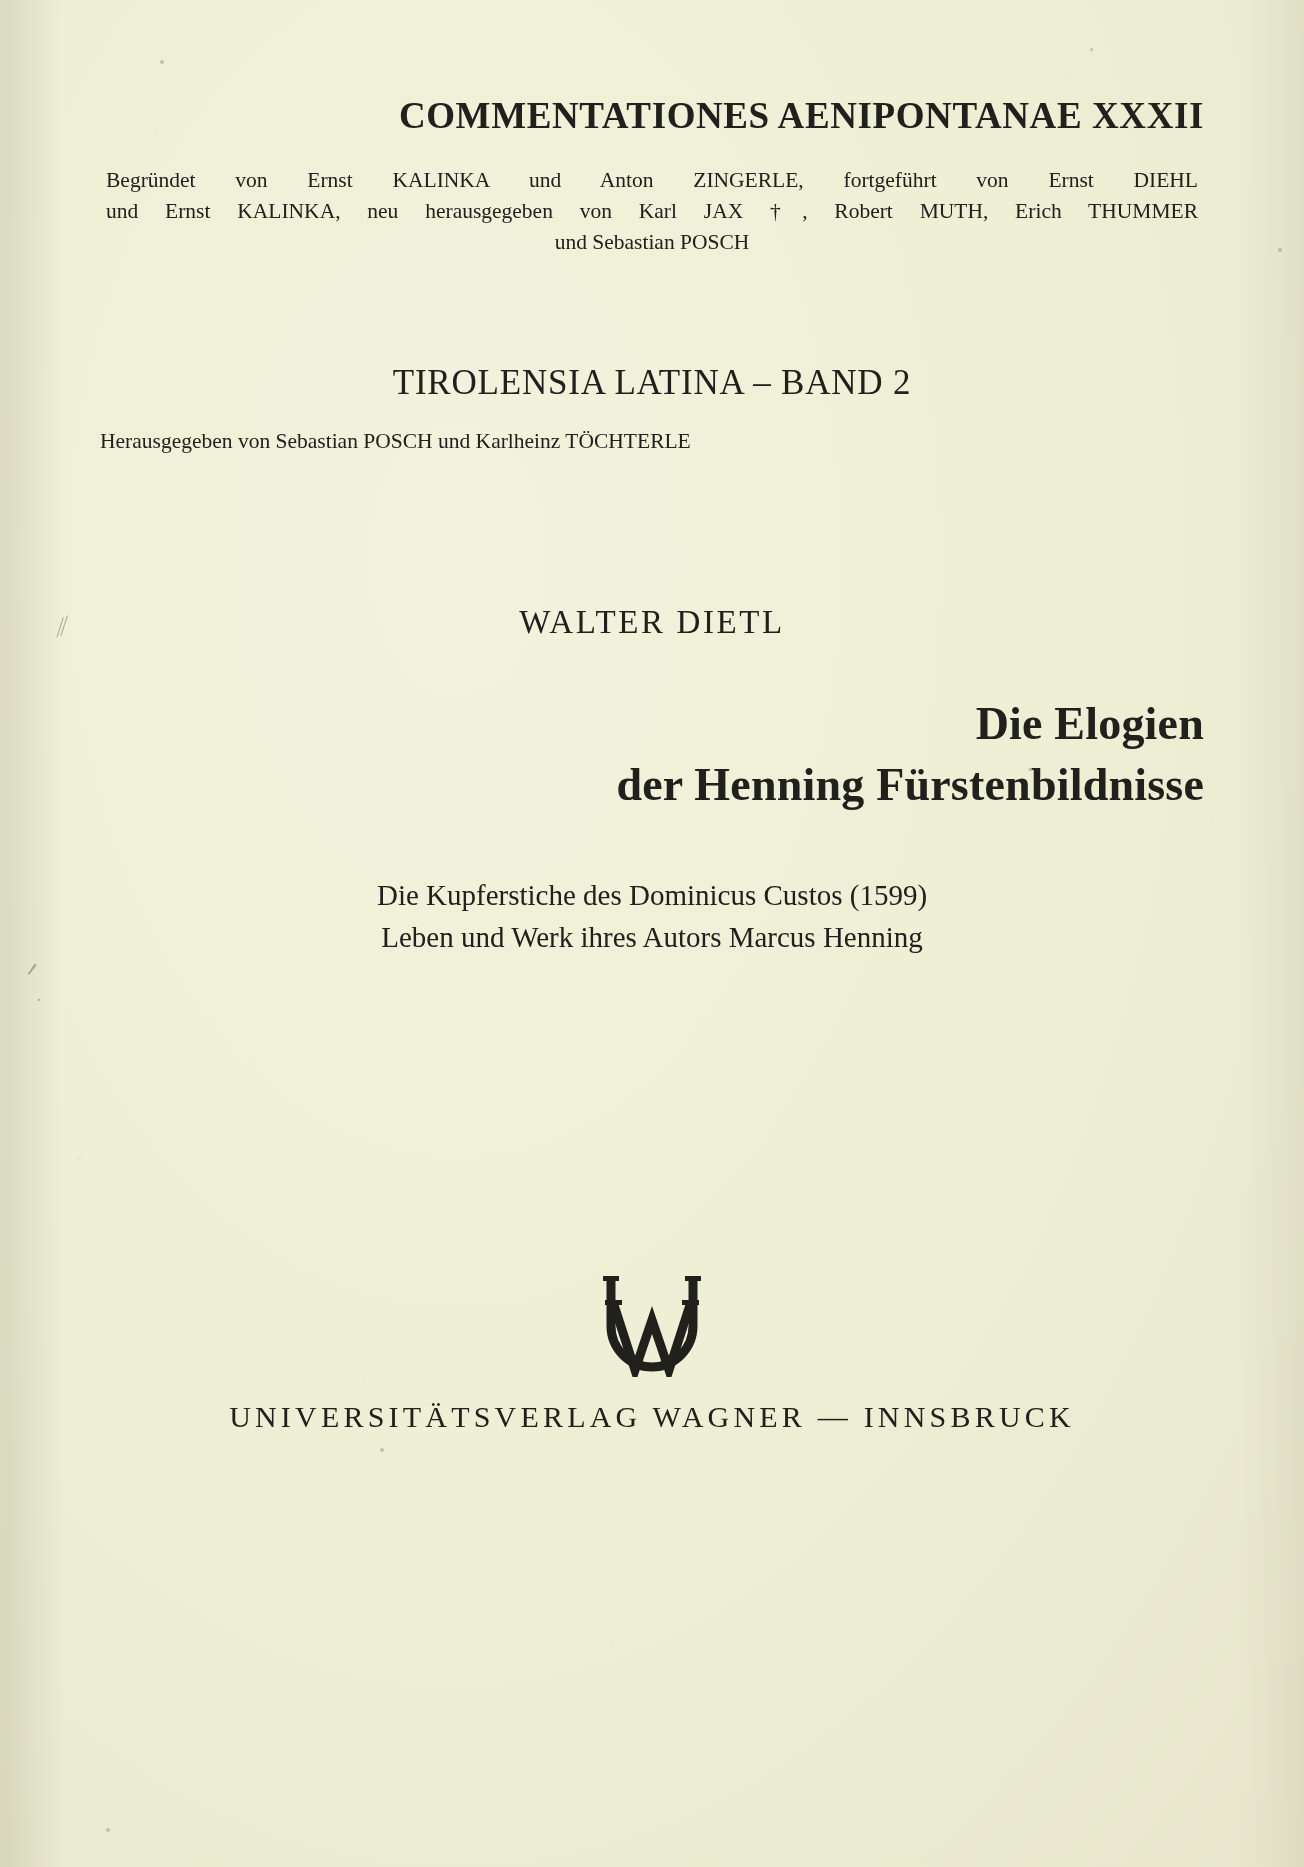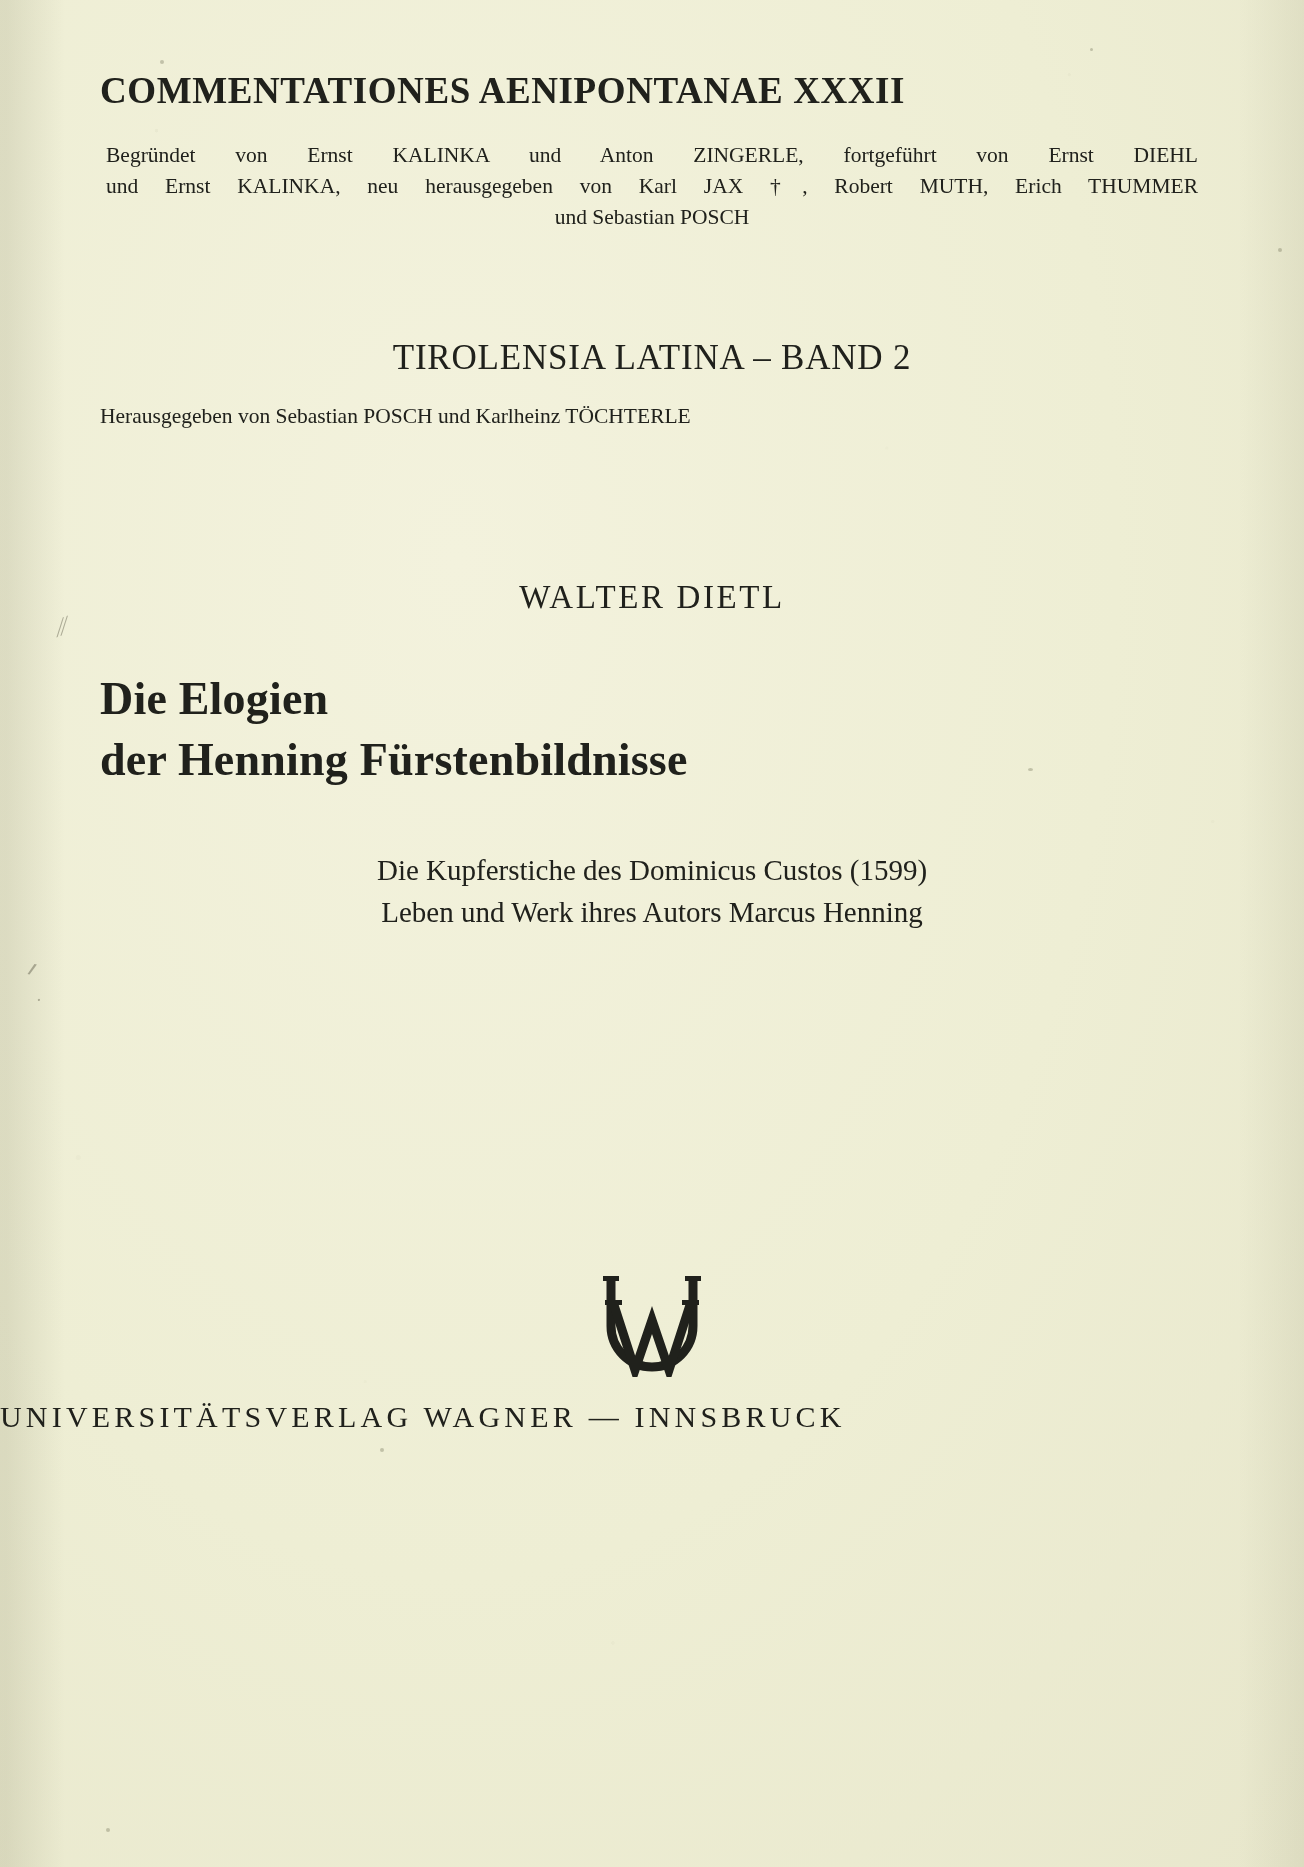--- a/index.html
+++ b/index.html
@@ -53,25 +53,25 @@
 
   .content {
     position: absolute;
     left: 100px;
     right: 100px;
     top: 0;
   }
 
   
   .series-title {
-    text-align: left;
+    text-align: right;
     font-weight: bold;
     font-size: 37px;
     letter-spacing: .6px;
-    margin-top: 71px;
+    margin-top: 96px;
     line-height: 1.1;
   }
   .series-editors {
     margin-top: 28px;
     font-size: 21.5px;
     line-height: 1.45;
     text-align: justify;
     text-align-last: center;
     padding: 0 6px;
   }
@@ -98,21 +98,21 @@
   }
 
   .author {
     text-align: center;
     margin-top: 150px;
     font-size: 33px;
     letter-spacing: 2.6px;
   }
 
   .book-title {
-    text-align: left;
+    text-align: right;
     margin-top: 52px;
     font-weight: bold;
     font-size: 46px;
     line-height: 1.33;
     letter-spacing: .2px;
   }
   .book-title .l2 { display: block; }
 
   .subtitle {
     text-align: center;
@@ -136,21 +136,21 @@
     height: 105px;
     position: relative;
   }
   .logo svg { display: block; }
 
   .publisher {
     position: absolute;
     left: 0;
     right: 0;
     top: 1400px;
-    text-align: left;
+    text-align: center;
     font-size: 30px;
     letter-spacing: 4.2px;
     white-space: nowrap;
   }
 
   
   .scuff {
     position: absolute;
     pointer-events: none;
     color: rgba(90,88,70,.45);

